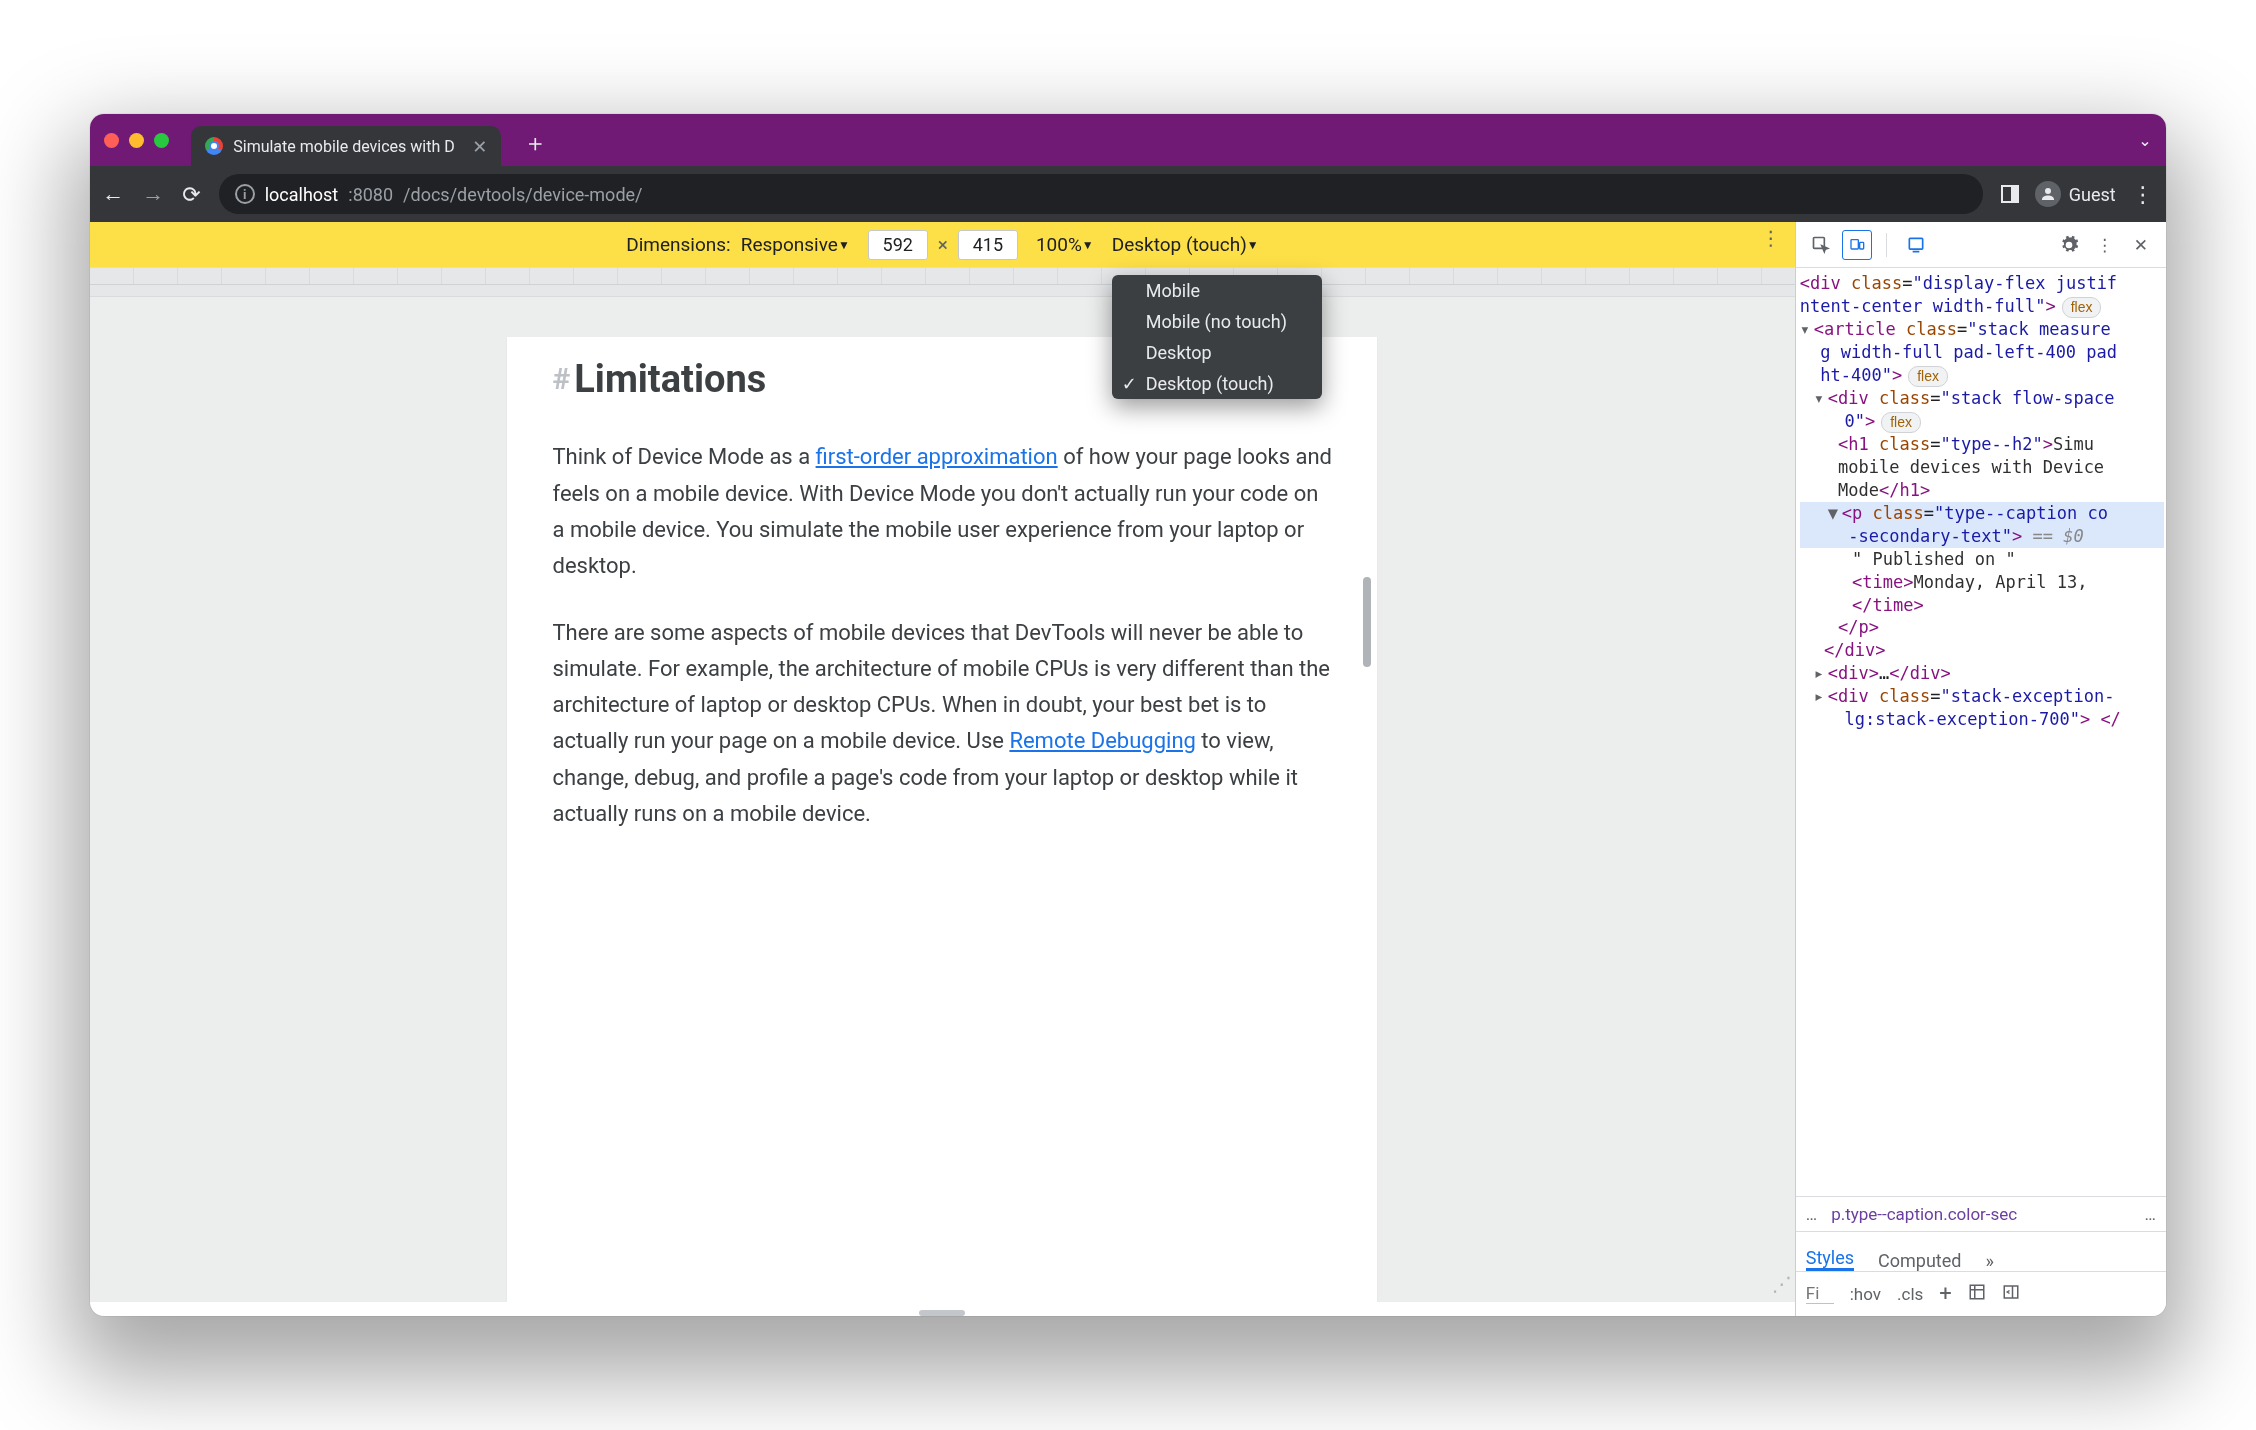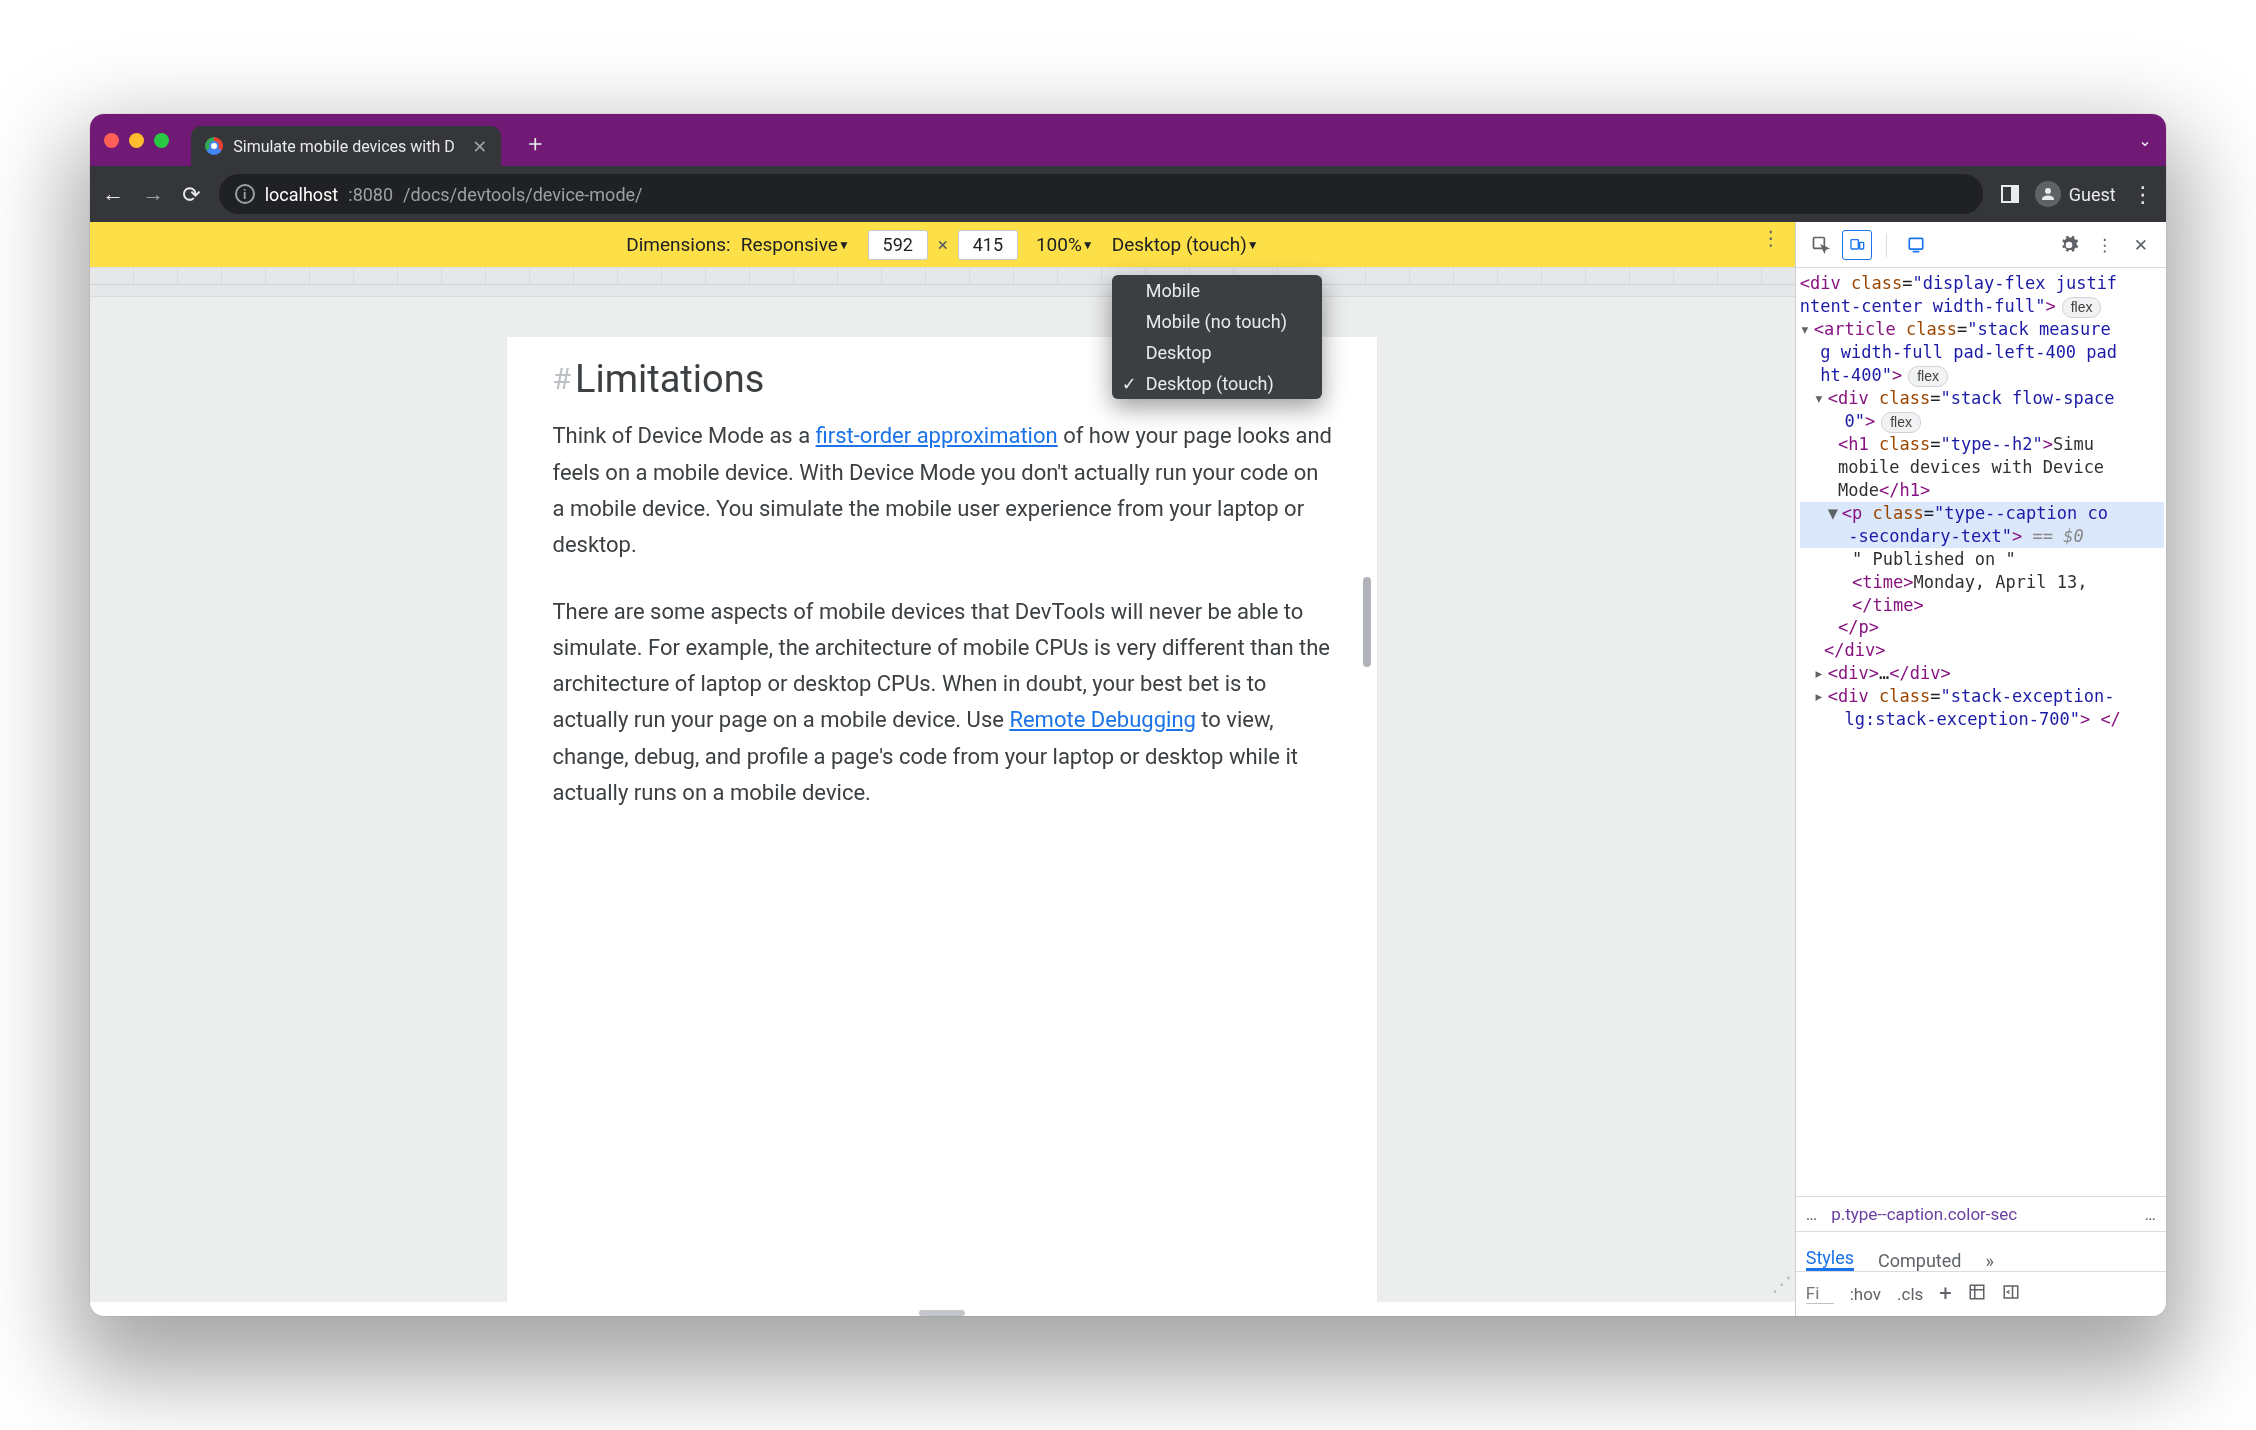--- a/index.html
+++ b/index.html
@@ -104,21 +104,21 @@
   .ruler{height:17px;background:repeating-linear-gradient(90deg,#e5e7e9 0 43px,#d9dbdd 43px 44px);border-bottom:1px solid #cfd2d5}
   .graystrip{height:12px;background:#e5e7e9;border-bottom:1px solid #d9dbdd}
 
   .viewportwrap{flex:1;background:#eceded;display:flex;justify-content:center;overflow:hidden;position:relative}
   .viewport{
     width:870px;background:#fff;margin-top:40px;
     padding:20px 45px 40px;
     box-shadow:0 1px 2px rgba(0,0,0,0.05);
     position:relative;
   }
-  .viewport h2{font-size:38px;font-weight:400;color:#3c4043;font-family:"Google Sans",Roboto,sans-serif;margin-bottom:17px}
+  .viewport h2{font-size:38px;font-weight:700;color:#3c4043;font-family:"Google Sans",Roboto,sans-serif;margin-bottom:38px}
   .hashmark{color:#bdc1c6;margin-right:4px;font-size:30px;vertical-align:3px}
   .viewport p{font-size:22px;line-height:1.65;color:#3c4043;margin-bottom:30px}
   .viewport a{color:#1a73e8;text-decoration:underline}
   .scrollthumb{position:absolute;right:6px;top:240px;width:8px;height:90px;border-radius:4px;background:#b0b3b8}
   .resizehandle{position:absolute;bottom:6px;right:8px;color:#b0b3b8;font-size:20px;letter-spacing:-5px}
   .draghandle{
     width:46px;height:6px;border-radius:3px;background:#c3c6ca;
     margin:8px auto 0;
   }
 
@@ -133,21 +133,21 @@
   .dt-btn.boxed{border:1.5px solid #1a73e8;border-radius:3px}
   .dt-sep{width:1px;height:24px;background:#dadce0;margin:0 8px}
   .dt-spacer{flex:1}
 
   .dt-dom{
     flex:1;overflow:hidden;padding:4px 2px 0 4px;
     font-family:Menlo,Consolas,monospace;font-size:17px;line-height:1.35;
     color:#202124;white-space:pre;position:relative;
   }
   .tag{color:#881280}.attr{color:#994500}.val{color:#1a1aa6}.punct{color:#881280}
-  .flexbadge{display:inline-block;background:#f1f2f3;border:1px solid #d0d2d5;border-radius:10px;padding:0 8px;font-size:14px;color:#404040;margin-left:6px;font-family:-apple-system,sans-serif}
+  .flexbadge{display:inline-block;background:#f1f2f3;border:1px solid #d0d2d5;border-radius:10px;padding:0 8px;font-size:14px;color:#a16207;margin-left:6px;font-family:-apple-system,sans-serif}
   .domline{padding-left:0}
   .i1{padding-left:14px}.i2{padding-left:28px}.i3{padding-left:42px}
   .twisty{color:#5f6368;display:inline-block;width:14px}
   .sel-line{background:#dbe7fb}
   .txtnode{color:#303030}
   .eqzero{color:#888;font-style:italic}
 
   .crumb{
     height:36px;border-top:1px solid #dadce0;border-bottom:1px solid #dadce0;
     display:flex;align-items:center;padding:0 10px;gap:14px;color:#5f6368

